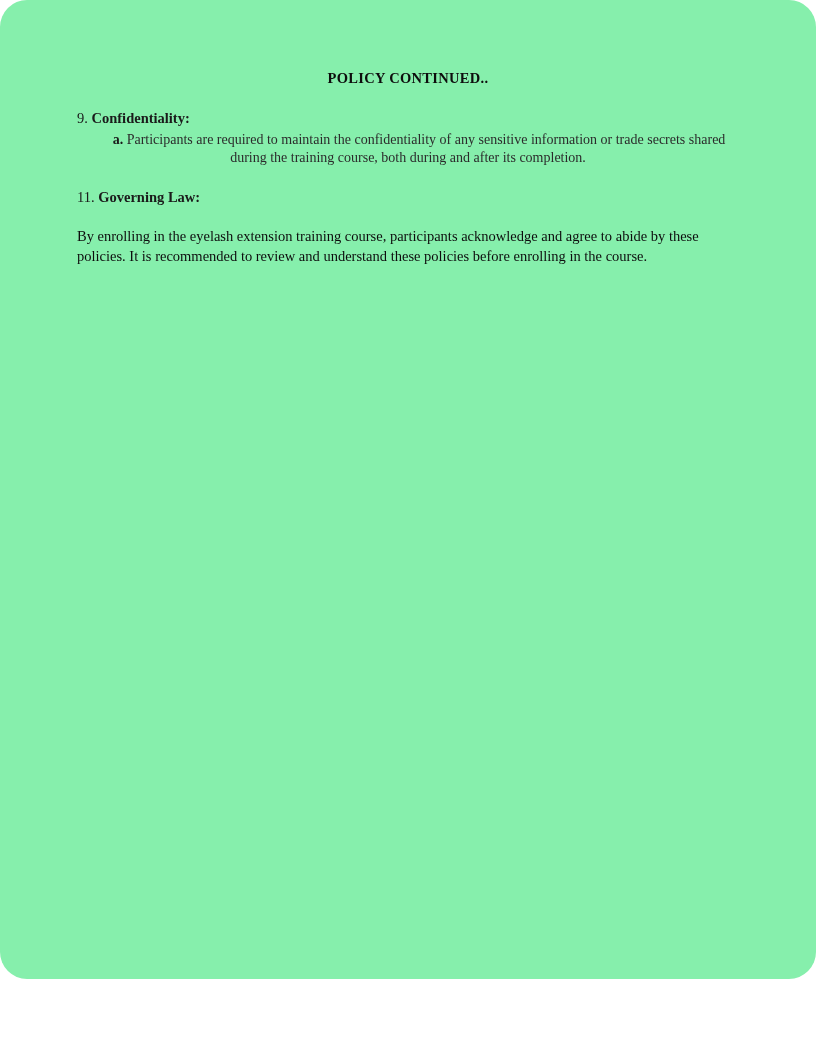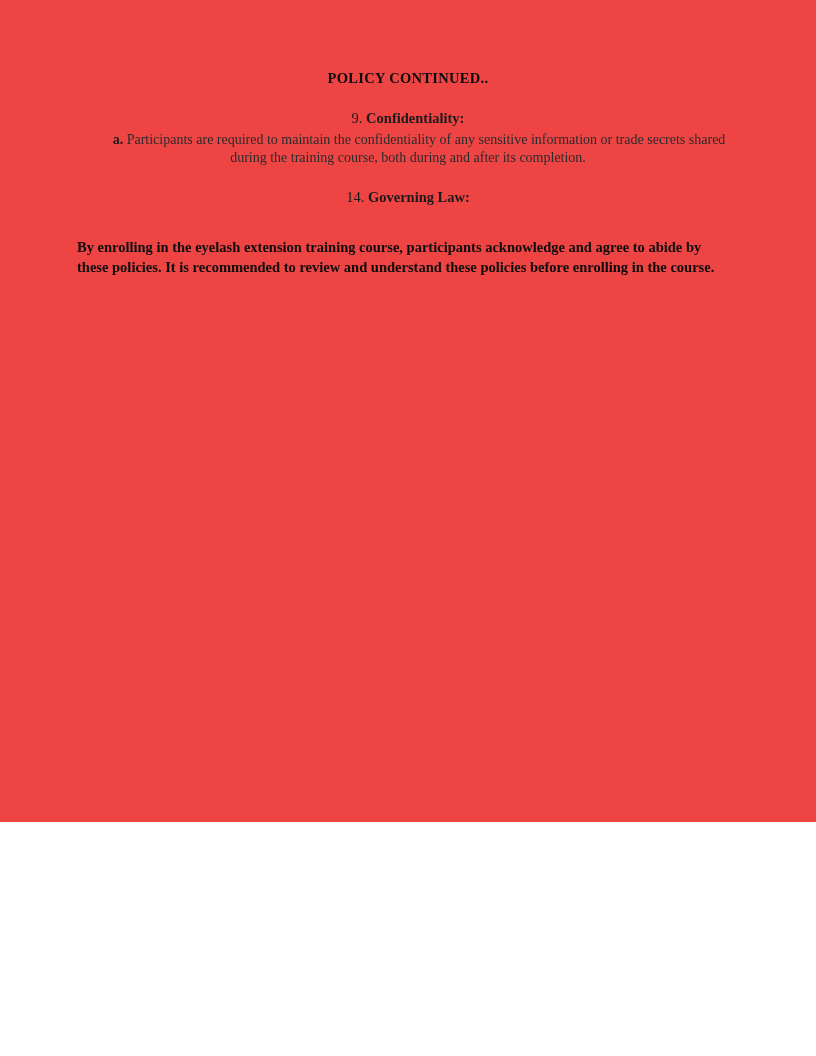--- a/index.html
+++ b/index.html
@@ -13,22 +13,23 @@
     font-family: "Liberation Serif", serif;
     color: #000000;
     position: relative;
     overflow: hidden;
   }
   .page {
     position: absolute;
     top: 0;
     left: 0;
     width: 816px;
-    height: 822px;
-    background: #ef4444;
+    height: 979px;
+    background: #86efac;
+    border-radius: 27px;
   }
   .content {
     position: absolute;
     left: 77px;
     top: 70px;
     width: 662px;
   }
   .doc-title {
     text-align: center;
     font-weight: bold;
@@ -38,21 +39,20 @@
     margin: 0 0 22px 0;
   }
   .section {
     margin-bottom: 20px;
   }
   .section-heading {
     font-size: 14.5px;
     color: #1a1a1a;
     margin: 4px 0 2px 0;
     line-height: 1.35;
-    text-align: center;
   }
   .section-heading .num {
     font-weight: normal;
   }
   .section-heading .heading-text {
     font-weight: bold;
   }
   .section-body {
     font-size: 14px;
     color: #2b2b2b;
@@ -62,23 +62,23 @@
   }
   .section-body .sub-label {
     font-weight: bold;
     color: #1a1a1a;
   }
   .indent {
     display: inline-block;
     width: 22px;
   }
   .closing {
-    margin-top: 31px;
+    margin-top: 20px;
     font-size: 14.5px;
-    font-weight: bold;
+    font-weight: normal;
     color: #0d0d0d;
     line-height: 1.37;
     width: 655px;
   }
 </style>
 </head>
 <body>
 
 <div class="page">
   <div class="content">
@@ -91,21 +91,21 @@
         <span class="heading-text">Confidentiality:</span>
       </p>
       <p class="section-body">
         <span class="indent"></span><span class="sub-label">a.</span>
         <span>Participants are required to maintain the confidentiality of any sensitive information or trade secrets shared during the training course, both during and after its completion.</span>
       </p>
     </div>
 
     <div class="section">
       <p class="section-heading">
-        <span class="num">14.</span>
+        <span class="num">11.</span>
         <span class="heading-text">Governing Law:</span>
       </p>
     </div>
 
     <p class="closing">By enrolling in the eyelash extension training course, participants acknowledge and agree to abide by these policies. It is recommended to review and understand these policies before enrolling in the course.</p>
 
   </div>
 </div>
 
 </body></html>

